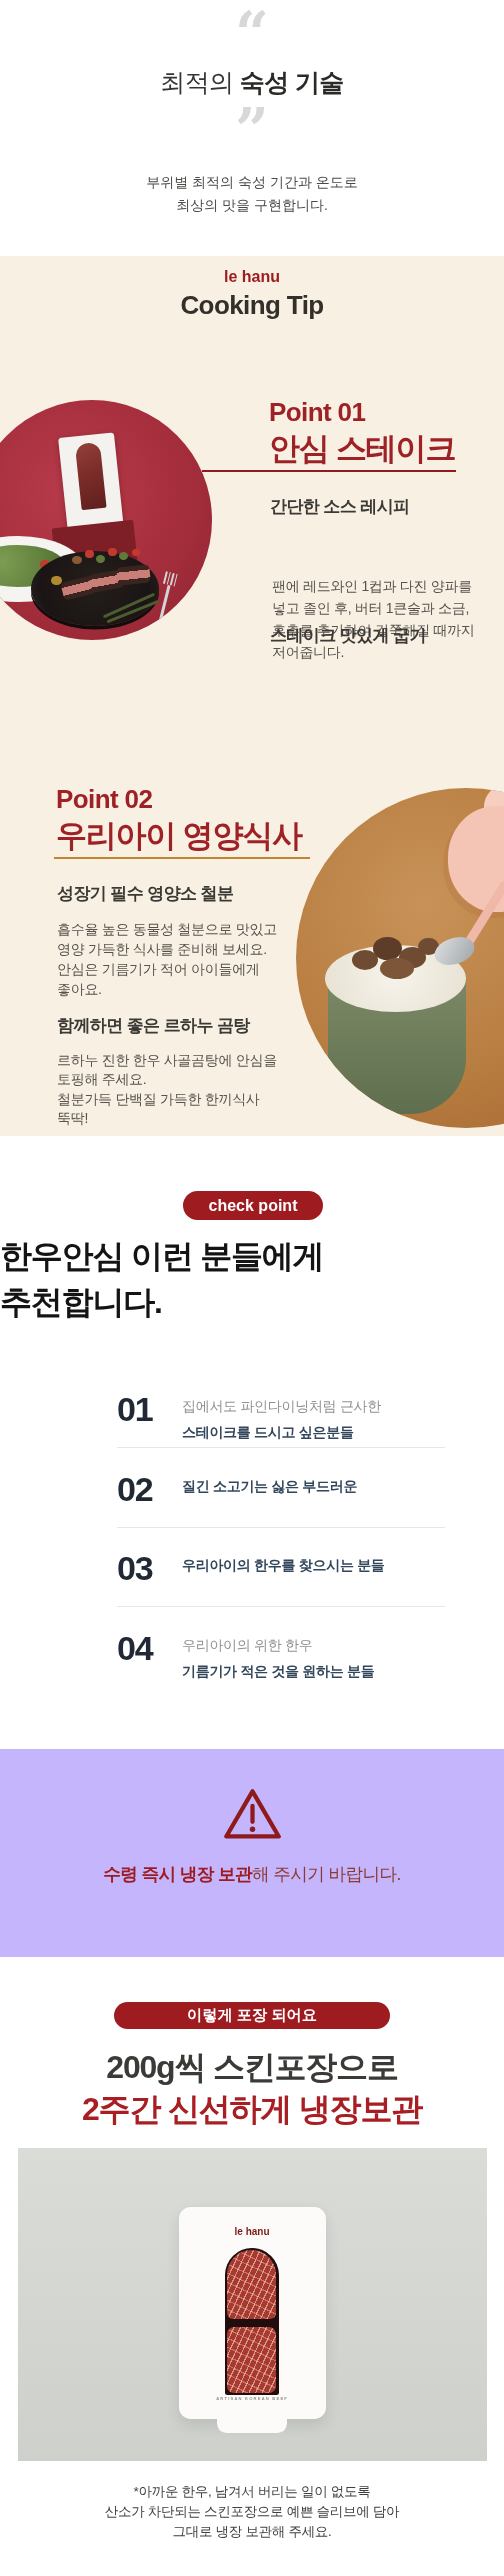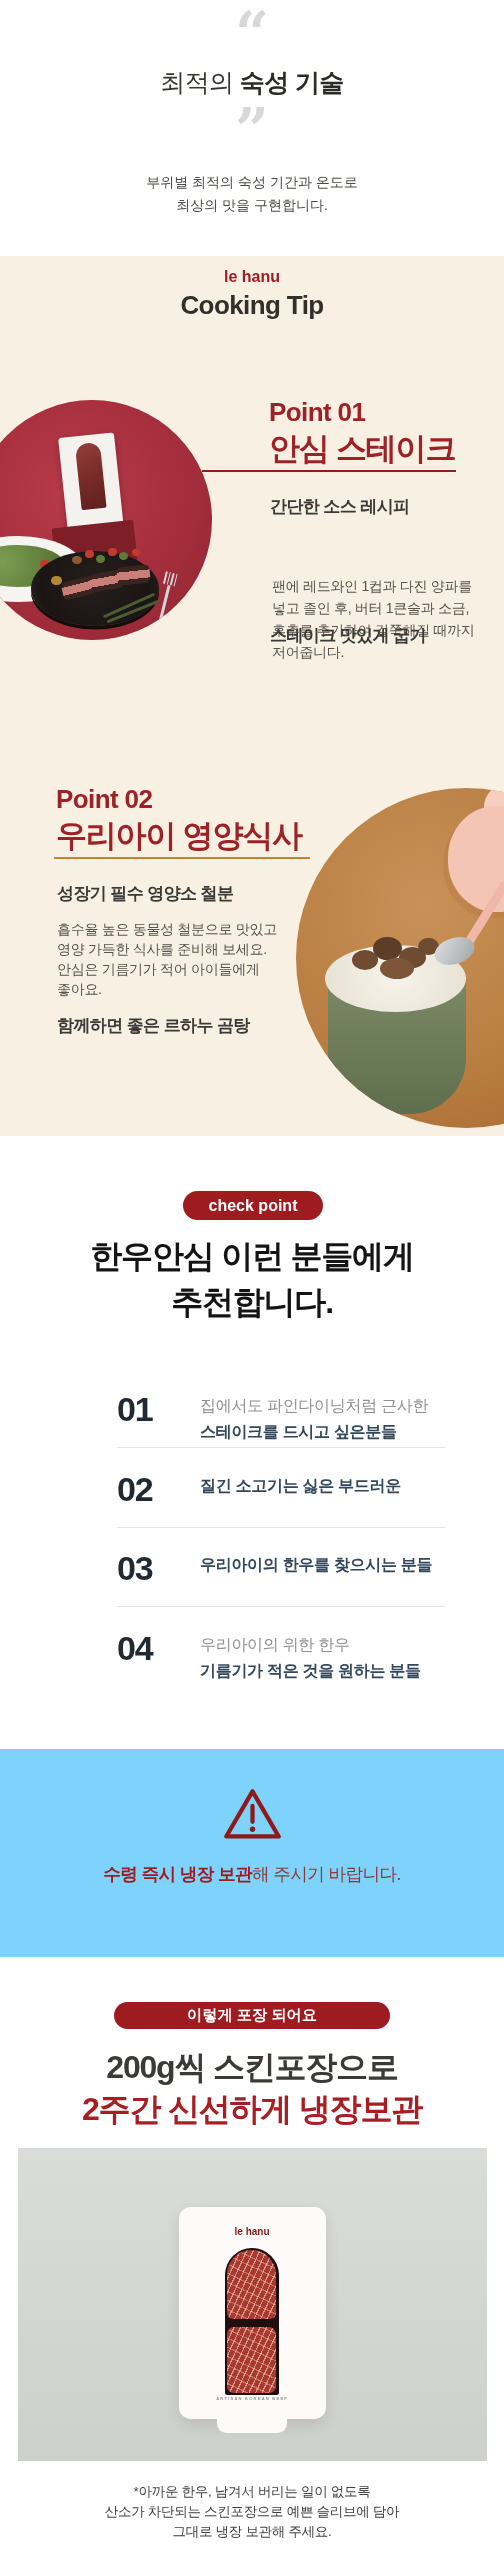--- a/index.html
+++ b/index.html
@@ -99,33 +99,33 @@
   .p2-sub1{left:57px;top:626px;}
   .p2-body1{left:57px;top:663px;line-height:20px;}
   .p2-sub2{left:57px;top:758px;}
   .p2-body2{left:57px;top:795px;line-height:19.4px;}
 
   
   .sec-check{top:1136px;height:613px;background:#fff;}
   .cp-badge{position:absolute;top:55px;left:183px;width:140px;height:29px;border-radius:14.7px;
             background:#9e1b20;color:#fff;font-size:16px;font-weight:800;
             display:flex;align-items:center;justify-content:center;}
-  .cp-title{position:absolute;top:97px;left:0;width:504px;text-align:center;
+  .cp-title{position:absolute;top:97px;left:0;width:504px;text-align:left;
             font-size:32px;font-weight:800;color:#141414;line-height:46px;letter-spacing:-1.2px;}
   .cp-list{position:absolute;top:256px;left:117px;width:328px;}
   .crow{height:55px;display:flex;}
   .cnum{width:65px;font-size:34px;font-weight:800;color:#212a34;line-height:35px;letter-spacing:-1.2px;}
   .ctext{flex:1;padding-top:1.2px;}
-  .cline{font-size:16px;line-height:26px;letter-spacing:-0.3px;margin-left:18px;}
+  .cline{font-size:14px;line-height:26px;letter-spacing:-0.3px;}
   .cline.reg{color:#909090;font-weight:400;}
   .cline.em{color:#33475c;font-weight:800;}
   .cdiv{border:none;border-top:0.6px solid #e6e6e6;margin:0 0 23.5px 0;}
 
   
-  .sec-warning{top:1749px;height:208px;background:#7dd3fc;}
+  .sec-warning{top:1749px;height:208px;background:#c4b5fd;}
   .warn-icon{position:absolute;top:38px;left:222px;}
   .warn-text{position:absolute;top:113px;left:0;width:504px;text-align:center;font-size:17.6px;letter-spacing:-0.6px;}
   .warn-text .b{font-weight:800;color:#9e1b20;}
   .warn-text .r{font-weight:400;color:#8a3a32;}
 
   
   .sec-pack{top:1957px;height:619px;background:#fff;}
   .pk-badge{position:absolute;top:45px;left:114px;width:276px;height:27px;border-radius:13.5px;
             background:#9e1b20;color:#fff;font-size:15.2px;font-weight:700;
             display:flex;align-items:center;justify-content:center;}
@@ -234,20 +234,24 @@
 
     <div class="pt-label p2-label">Point 02</div>
     <div class="pt-title p2-title">우리아이 영양식사</div>
     <div class="pt-div p2-div"></div>
     <div class="pt-sub p2-sub1">성장기 필수 영양소 철분</div>
     <div class="pt-body p2-body1 ml">흡수율 높은 동물성 철분으로 맛있고
 영양 가득한 식사를 준비해 보세요.
 안심은 기름기가 적어 아이들에게
 좋아요.</div>
     <div class="pt-sub p2-sub2">함께하면 좋은 르하누 곰탕</div>
+    <div class="pt-body p2-body2 ml">르하누 진한 한우 사골곰탕에 안심을
+토핑해 주세요.
+철분가득 단백질 가득한 한끼식사
+뚝딱!</div>
   </section>
 
   <section class="sec sec-check">
     <div class="cp-badge">check point</div>
     <div class="cp-title ml">한우안심 이런 분들에게
 추천합니다.</div>
     <div class="cp-list">
       <div class="crow">
         <div class="cnum">01</div>
         <div class="ctext">

